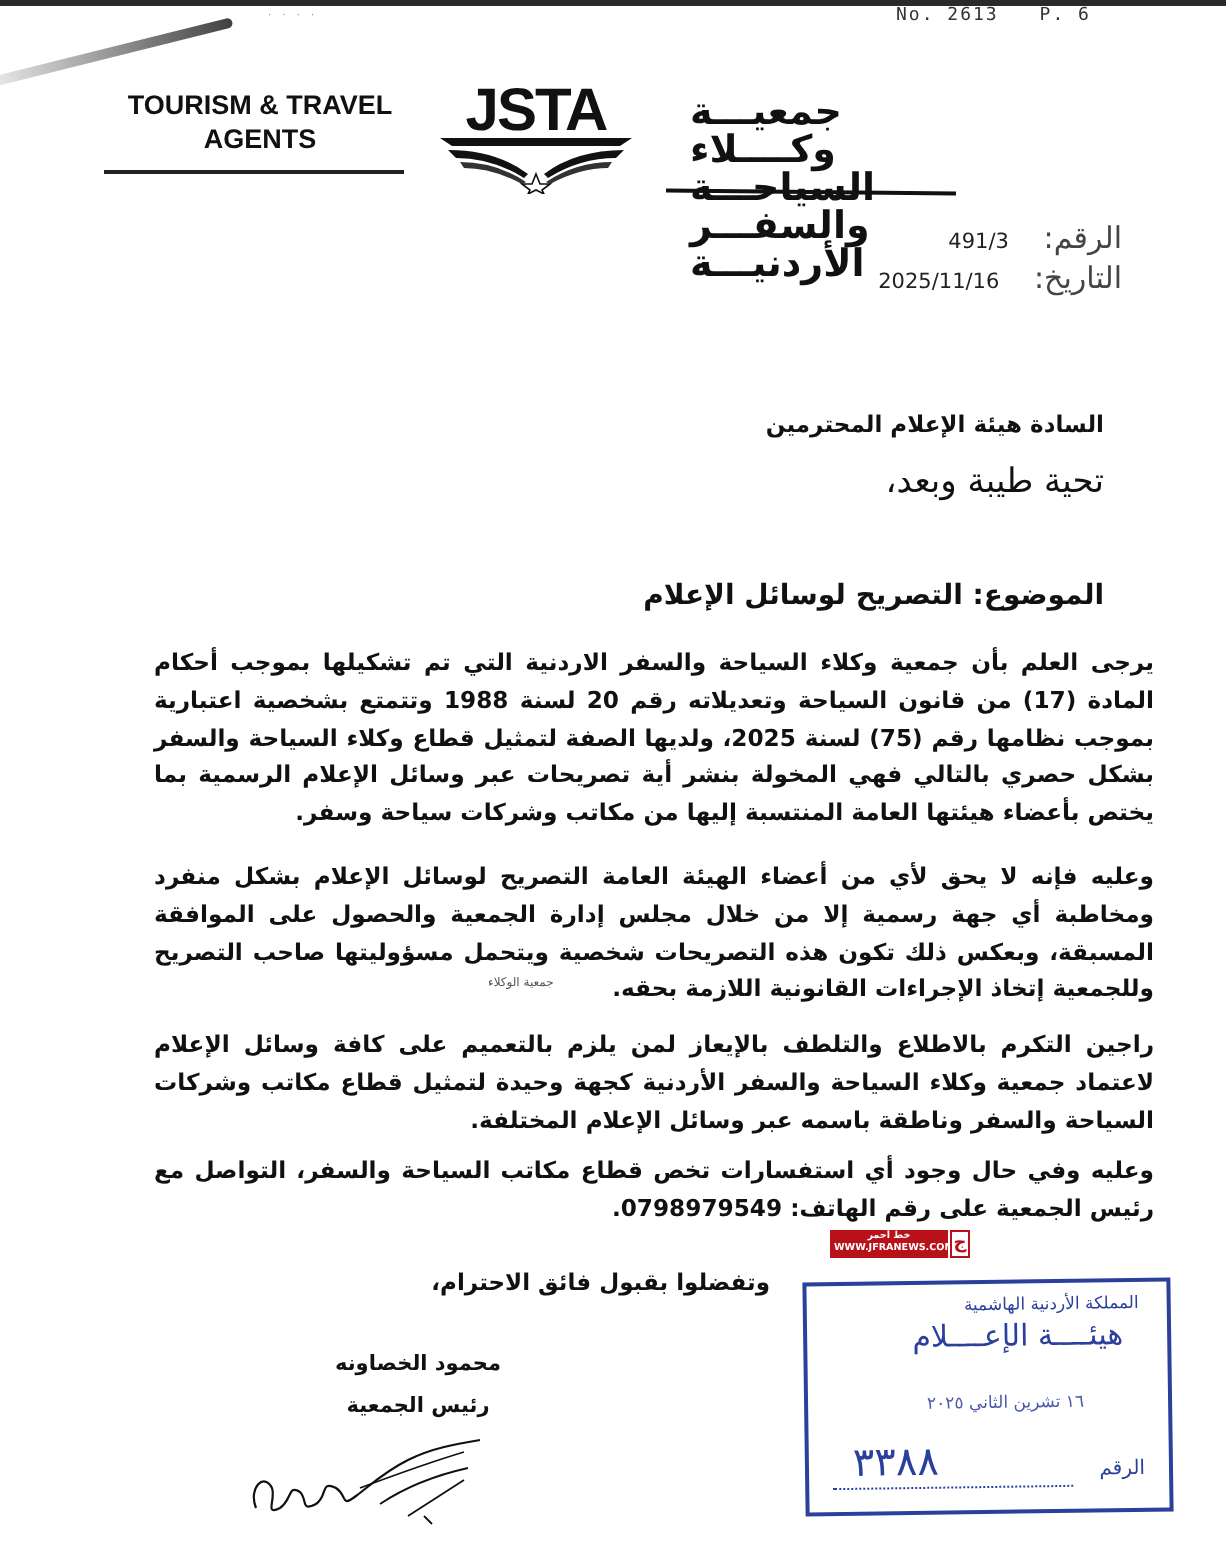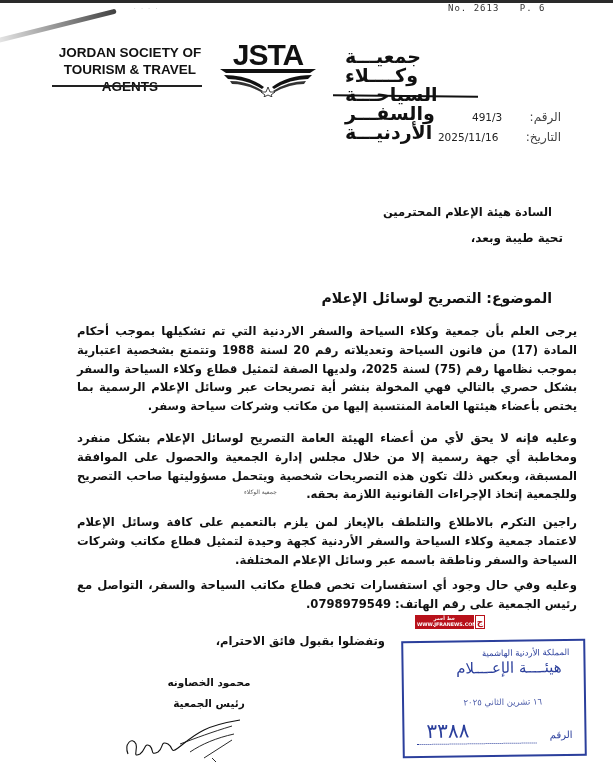--- a/index.html
+++ b/index.html
@@ -9,24 +9,24 @@
     .fax-header { position:absolute; left:448px; top:3px; font-family:"DejaVu Sans Mono", monospace; font-size:9px; color:#333; letter-spacing:1px; }
     .fax-header span { margin-right:14px; }
     .fax-dots { position:absolute; left:134px; top:5px; font-size:5px; color:#888; letter-spacing:2px; }
     .scan-streak { position:absolute; left:-10px; top:12px; width:130px; height:5px; background:linear-gradient(90deg, rgba(0,0,0,0.05), rgba(0,0,0,0.75)); transform:rotate(-14deg); transform-origin:left center; border-radius:3px; top:40px; }
     .en-name { position:absolute; left:55px; top:44px; width:150px; text-align:center; font-family:"Liberation Sans", sans-serif; font-weight:bold; font-size:13.5px; line-height:17px; color:#111; }
     .en-line { position:absolute; left:52px; top:85px; width:150px; height:1.5px; background:#222; }
     .logo { position:absolute; left:218px; top:35px; width:100px; height:62px; }
     .ar-name { position:absolute; left:345px; top:47px; width:130px; text-align:left; direction:rtl; font-weight:bold; font-size:19px; line-height:19px; }
     .ar-line { position:absolute; left:333px; top:95px; width:145px; height:2px; background:#111; transform:rotate(0.6deg); }
     .ref-row { position:absolute; direction:rtl; right:52px; font-size:10.5px; color:#222; }
-    .ref-row .lbl { margin-left:24px; color:#444; font-size:12px;text-align:right; }
+    .ref-row .lbl { margin-left:14px; color:#444; font-size:15px;text-align:right; }
     .rtl { direction:rtl; text-align:right; }
     .addressee { position:absolute; right:61px; top:205px; font-size:11.5px; font-weight:bold; }
-    .greeting { position:absolute; right:50px; top:231px; font-size:12px; font-weight:bold; }
+    .greeting { position:absolute; right:61px; top:231px; font-size:17px; font-weight:normal; }
     .subject { position:absolute; right:61px; top:290px; font-size:14px; font-weight:bold; }
     .para { position:absolute; left:77px; width:500px; right:auto; direction:rtl; text-align:justify; text-align-last:right; font-size:11.6px; font-weight:bold; line-height:18.8px; }
     .p1 { top:322px; }
     .p2 { top:429px; }
     .p3 { top:513px; }
     .p4 { top:576px; }
     .stamp-small { position:absolute; left:244px; top:488px; font-size:6px; color:#555; direction:rtl; }
     .news-badge { position:absolute; left:415px; top:615px; width:70px; height:14px; display:flex; align-items:stretch; }
     .news-badge .txt { background:#b8111a; color:#fff; font-size:4.8px; font-weight:bold; line-height:6px; padding:1px 2px; width:55px; text-align:center; }
     .news-badge .ic { width:12px; margin-left:1px; background:#fff; border:1px solid #b8111a; color:#b8111a; font-size:9px; font-weight:bold; line-height:12px; text-align:center; }
@@ -47,21 +47,20 @@
 
 <div class="topbar"></div>
 <div class="fax-header">
   <span>No. 2613</span>
   <span>P. 6</span>
 </div>
 <div class="fax-dots">· · · ·</div>
 <div class="scan-streak"></div>
 
 <div class="en-name">
-  <div>JORDAN SOCIETY OF</div>
   <div>TOURISM &amp; TRAVEL AGENTS</div>
 </div>
 <div class="en-line"></div>
 
 <svg class="logo" viewBox="0 0 100 62">
   <text x="50" y="30" text-anchor="middle" font-family="Liberation Sans, sans-serif" font-weight="bold" font-size="30" fill="#111" letter-spacing="-1">JSTA</text>
   <path d="M2,34 L98,34 L92,38 L8,38 Z" fill="#111"></path>
   <path d="M6,40 Q30,40 46,52 L44,54 Q28,44 10,44 Z" fill="#111"></path>
   <path d="M94,40 Q70,40 54,52 L56,54 Q72,44 90,44 Z" fill="#111"></path>
   <path d="M12,46 Q30,46 45,56 L43,57 Q28,49 14,49 Z" fill="#333"></path>

